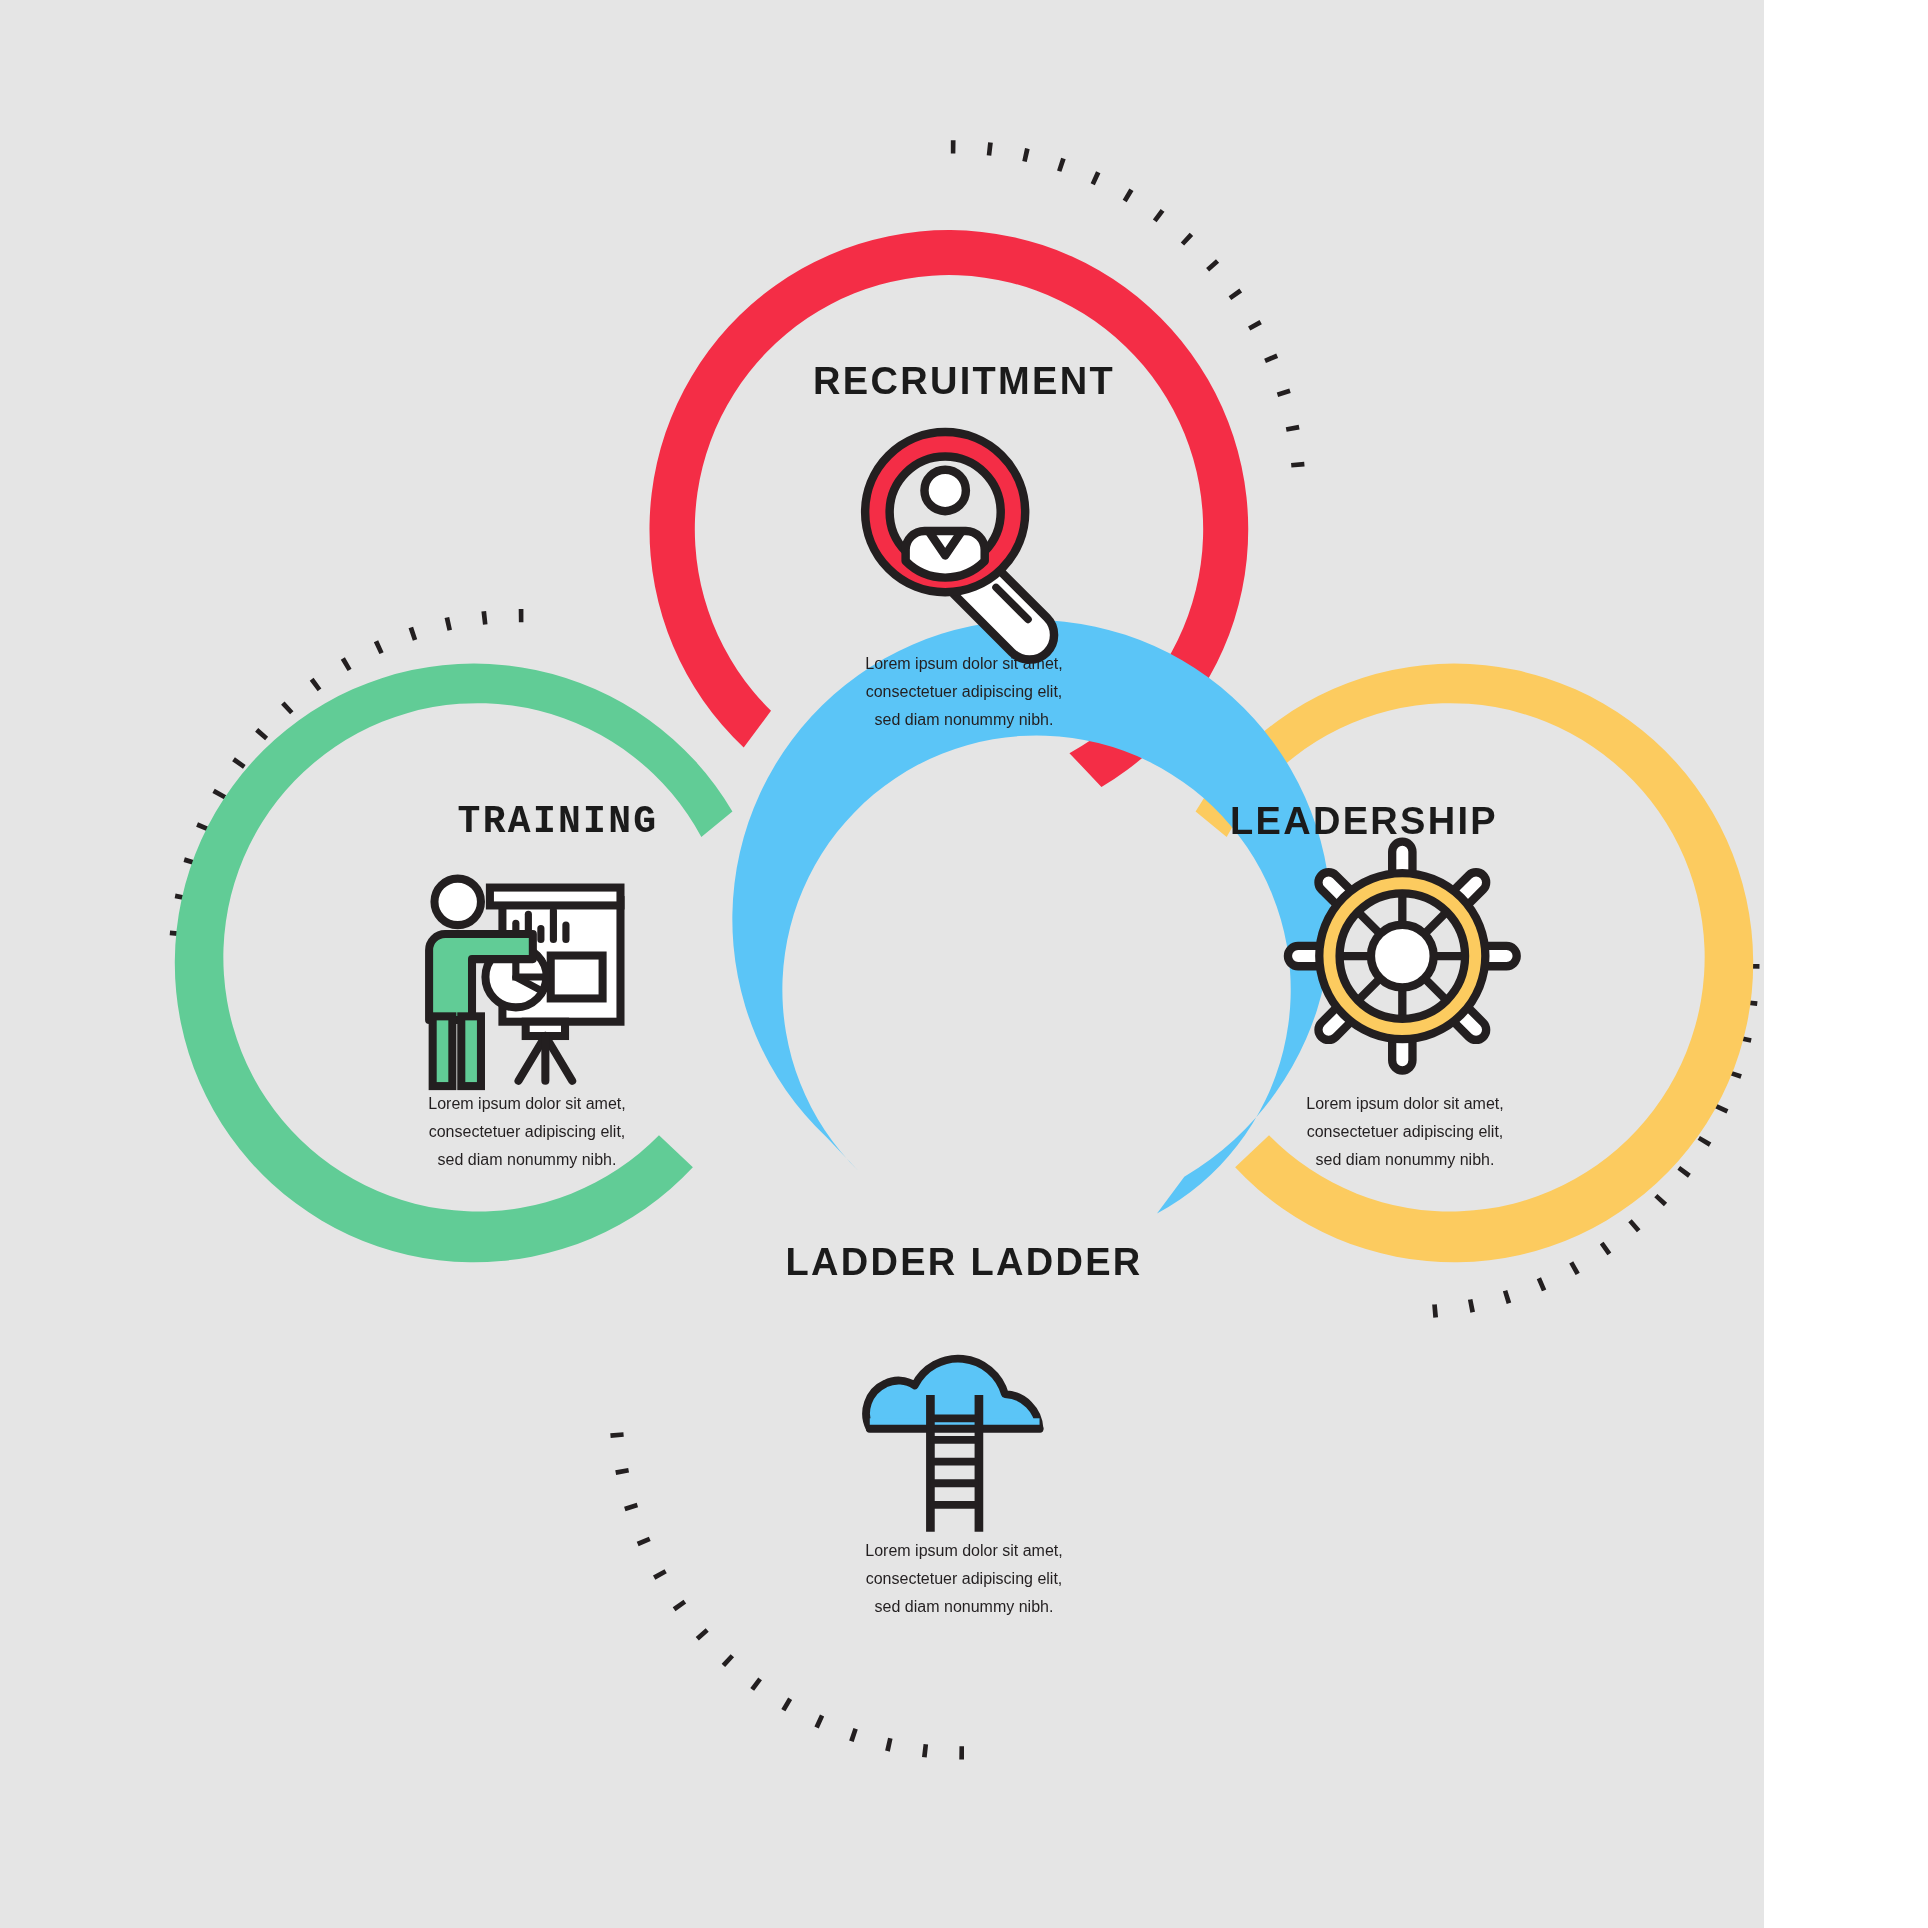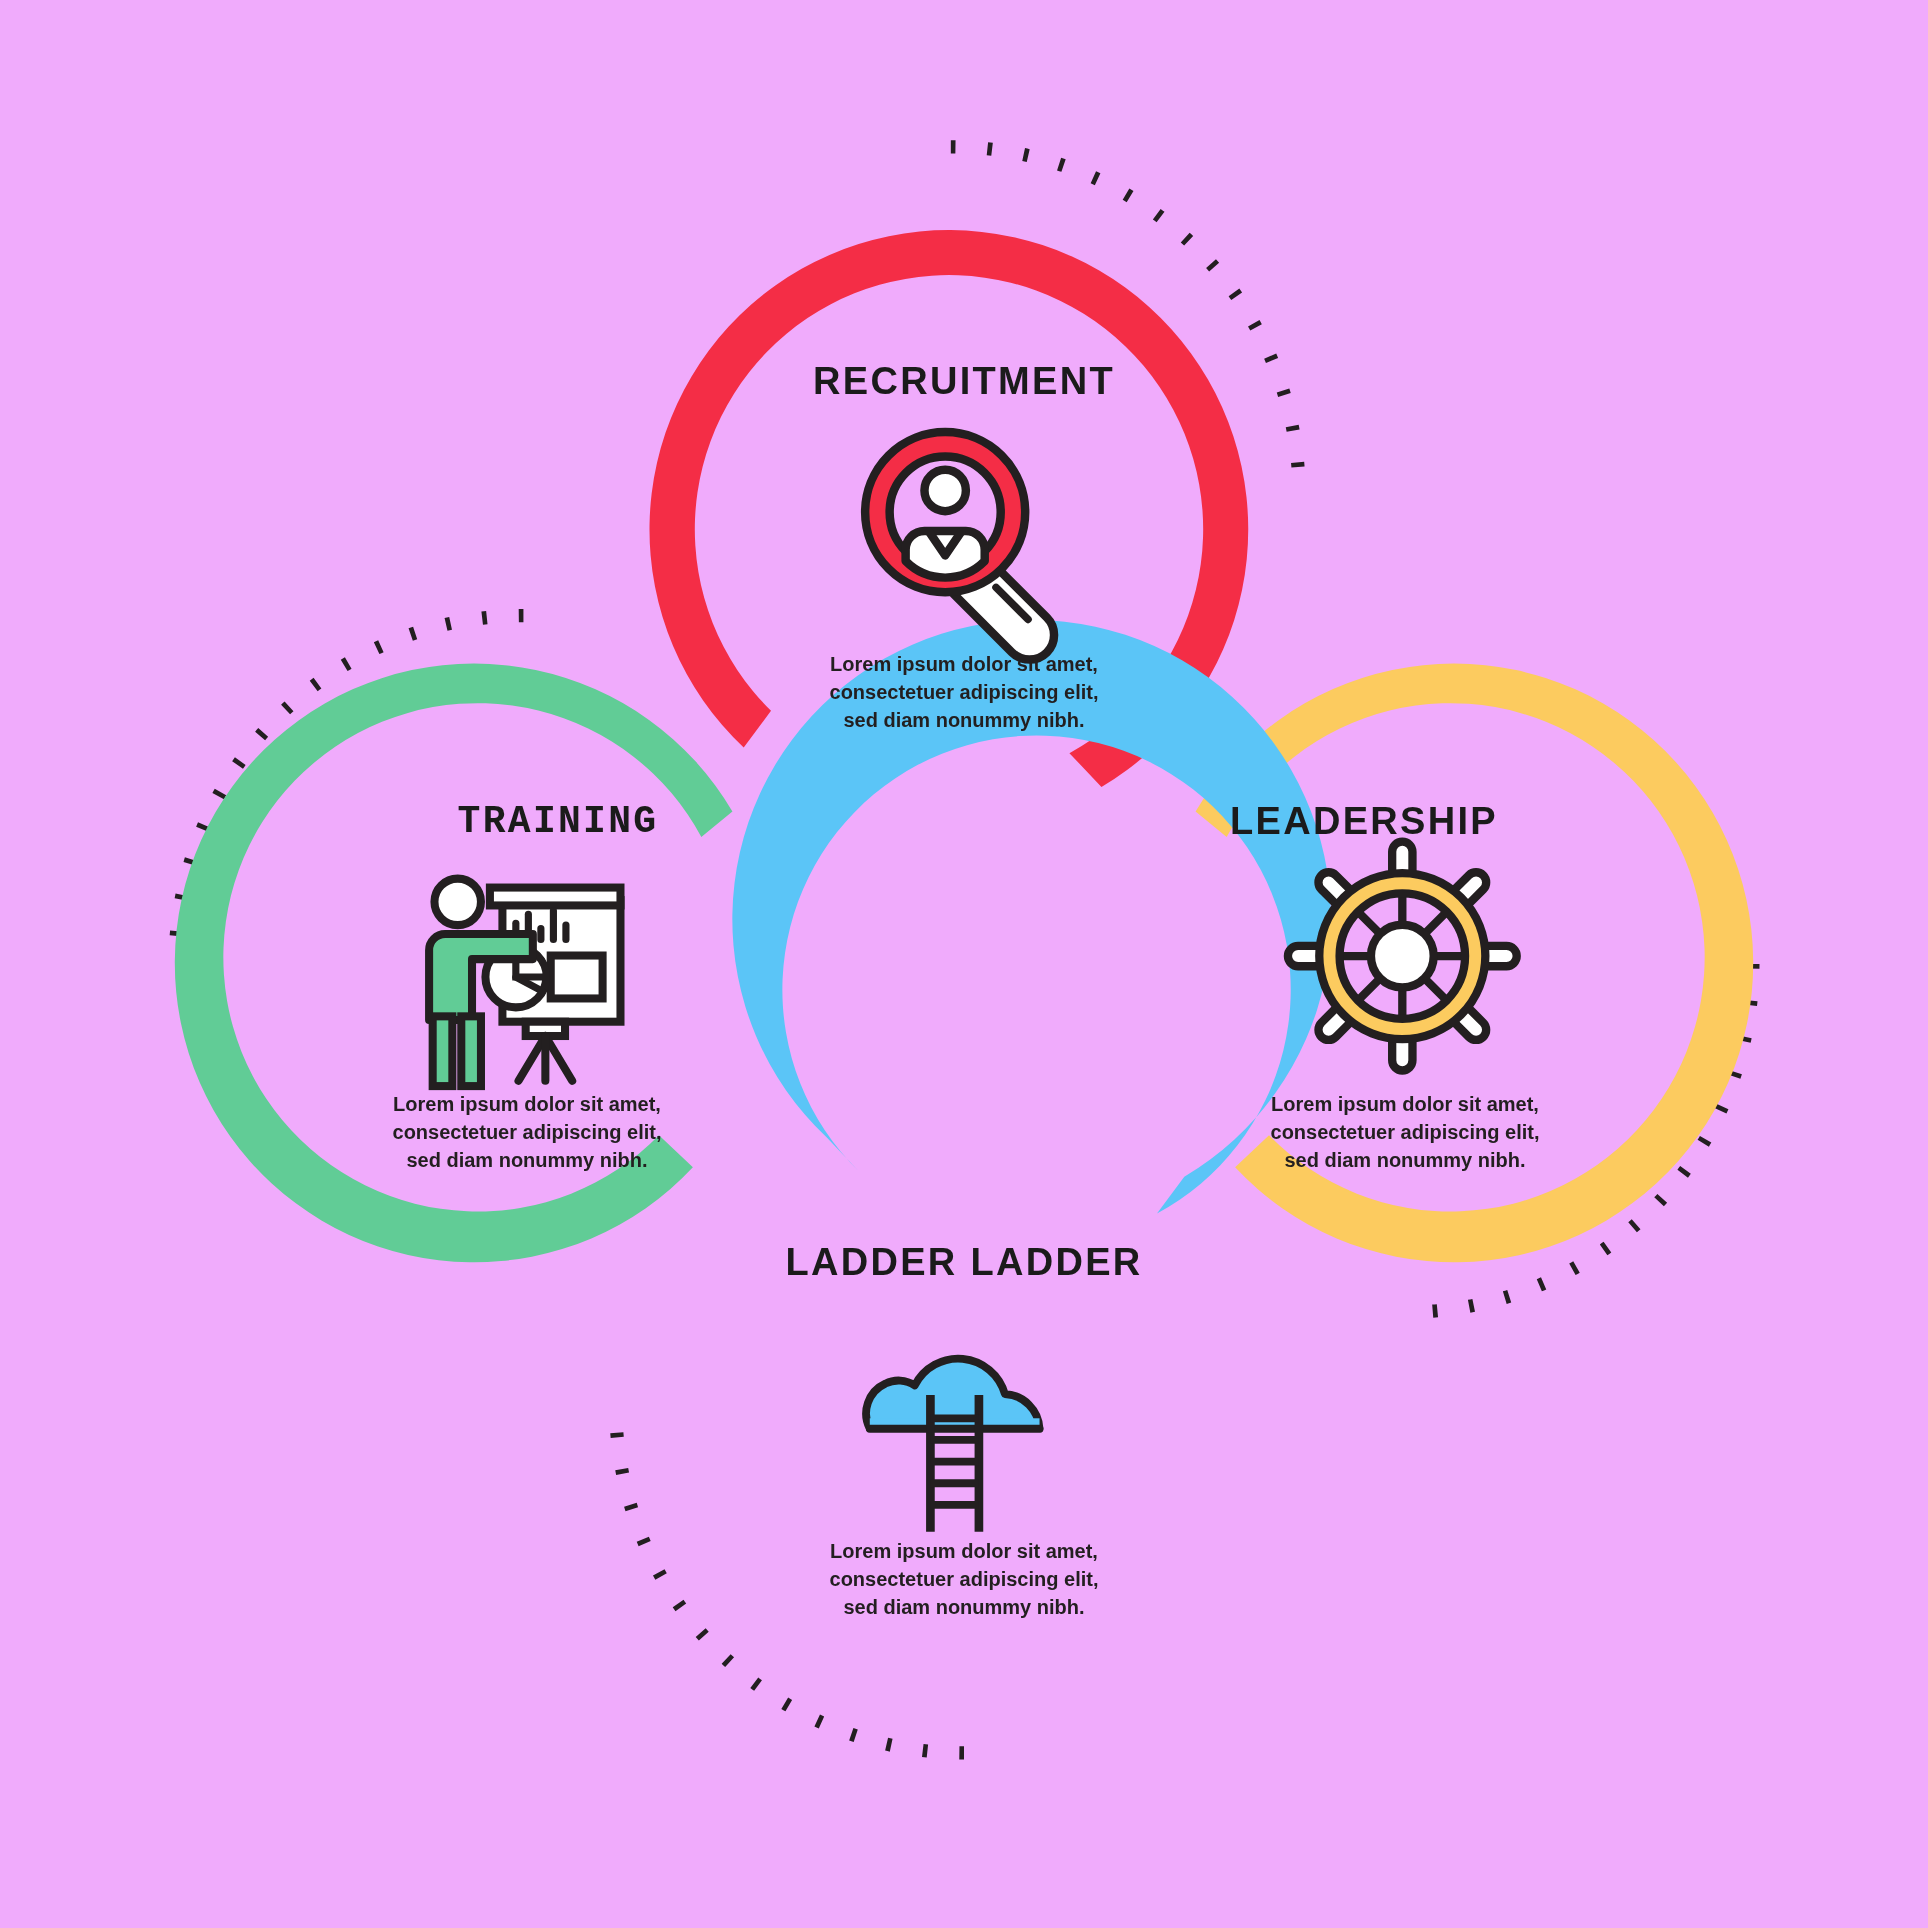--- a/index.html
+++ b/index.html
@@ -8,23 +8,23 @@
     background: #ffffff;
   }
   body {
     width: 1928px;
     height: 1928px;
     font-family: "Liberation Sans", sans-serif;
     overflow: hidden;
   }
   #infographic-root {
     position: relative;
-    width: 1928px;
+    width: 1764px;
     height: 1928px;
-    background: #f0abfc;
+    background: #e5e5e5;
   }
   #diagram-svg {
     position: absolute;
     left: 0;
     top: 0;
     width: 1928px;
     height: 1928px;
   }
   .node-title {
     position: absolute;
@@ -34,22 +34,22 @@
     font-size: 38px;
     letter-spacing: 2.3px;
     color: #1b1b1b;
     white-space: nowrap;
     transform: translateX(-50%);
   }
   .node-desc {
     position: absolute;
     text-align: center;
     font-family: "Liberation Sans", sans-serif;
-    font-weight: bold;
-    font-size: 20px;
+    font-weight: normal;
+    font-size: 16px;
     line-height: 28px;
     color: #231f20;
     width: 395px;
     transform: translateX(-50%);
     white-space: pre-line;
   }
 </style>
 </head>
 <body>
 

